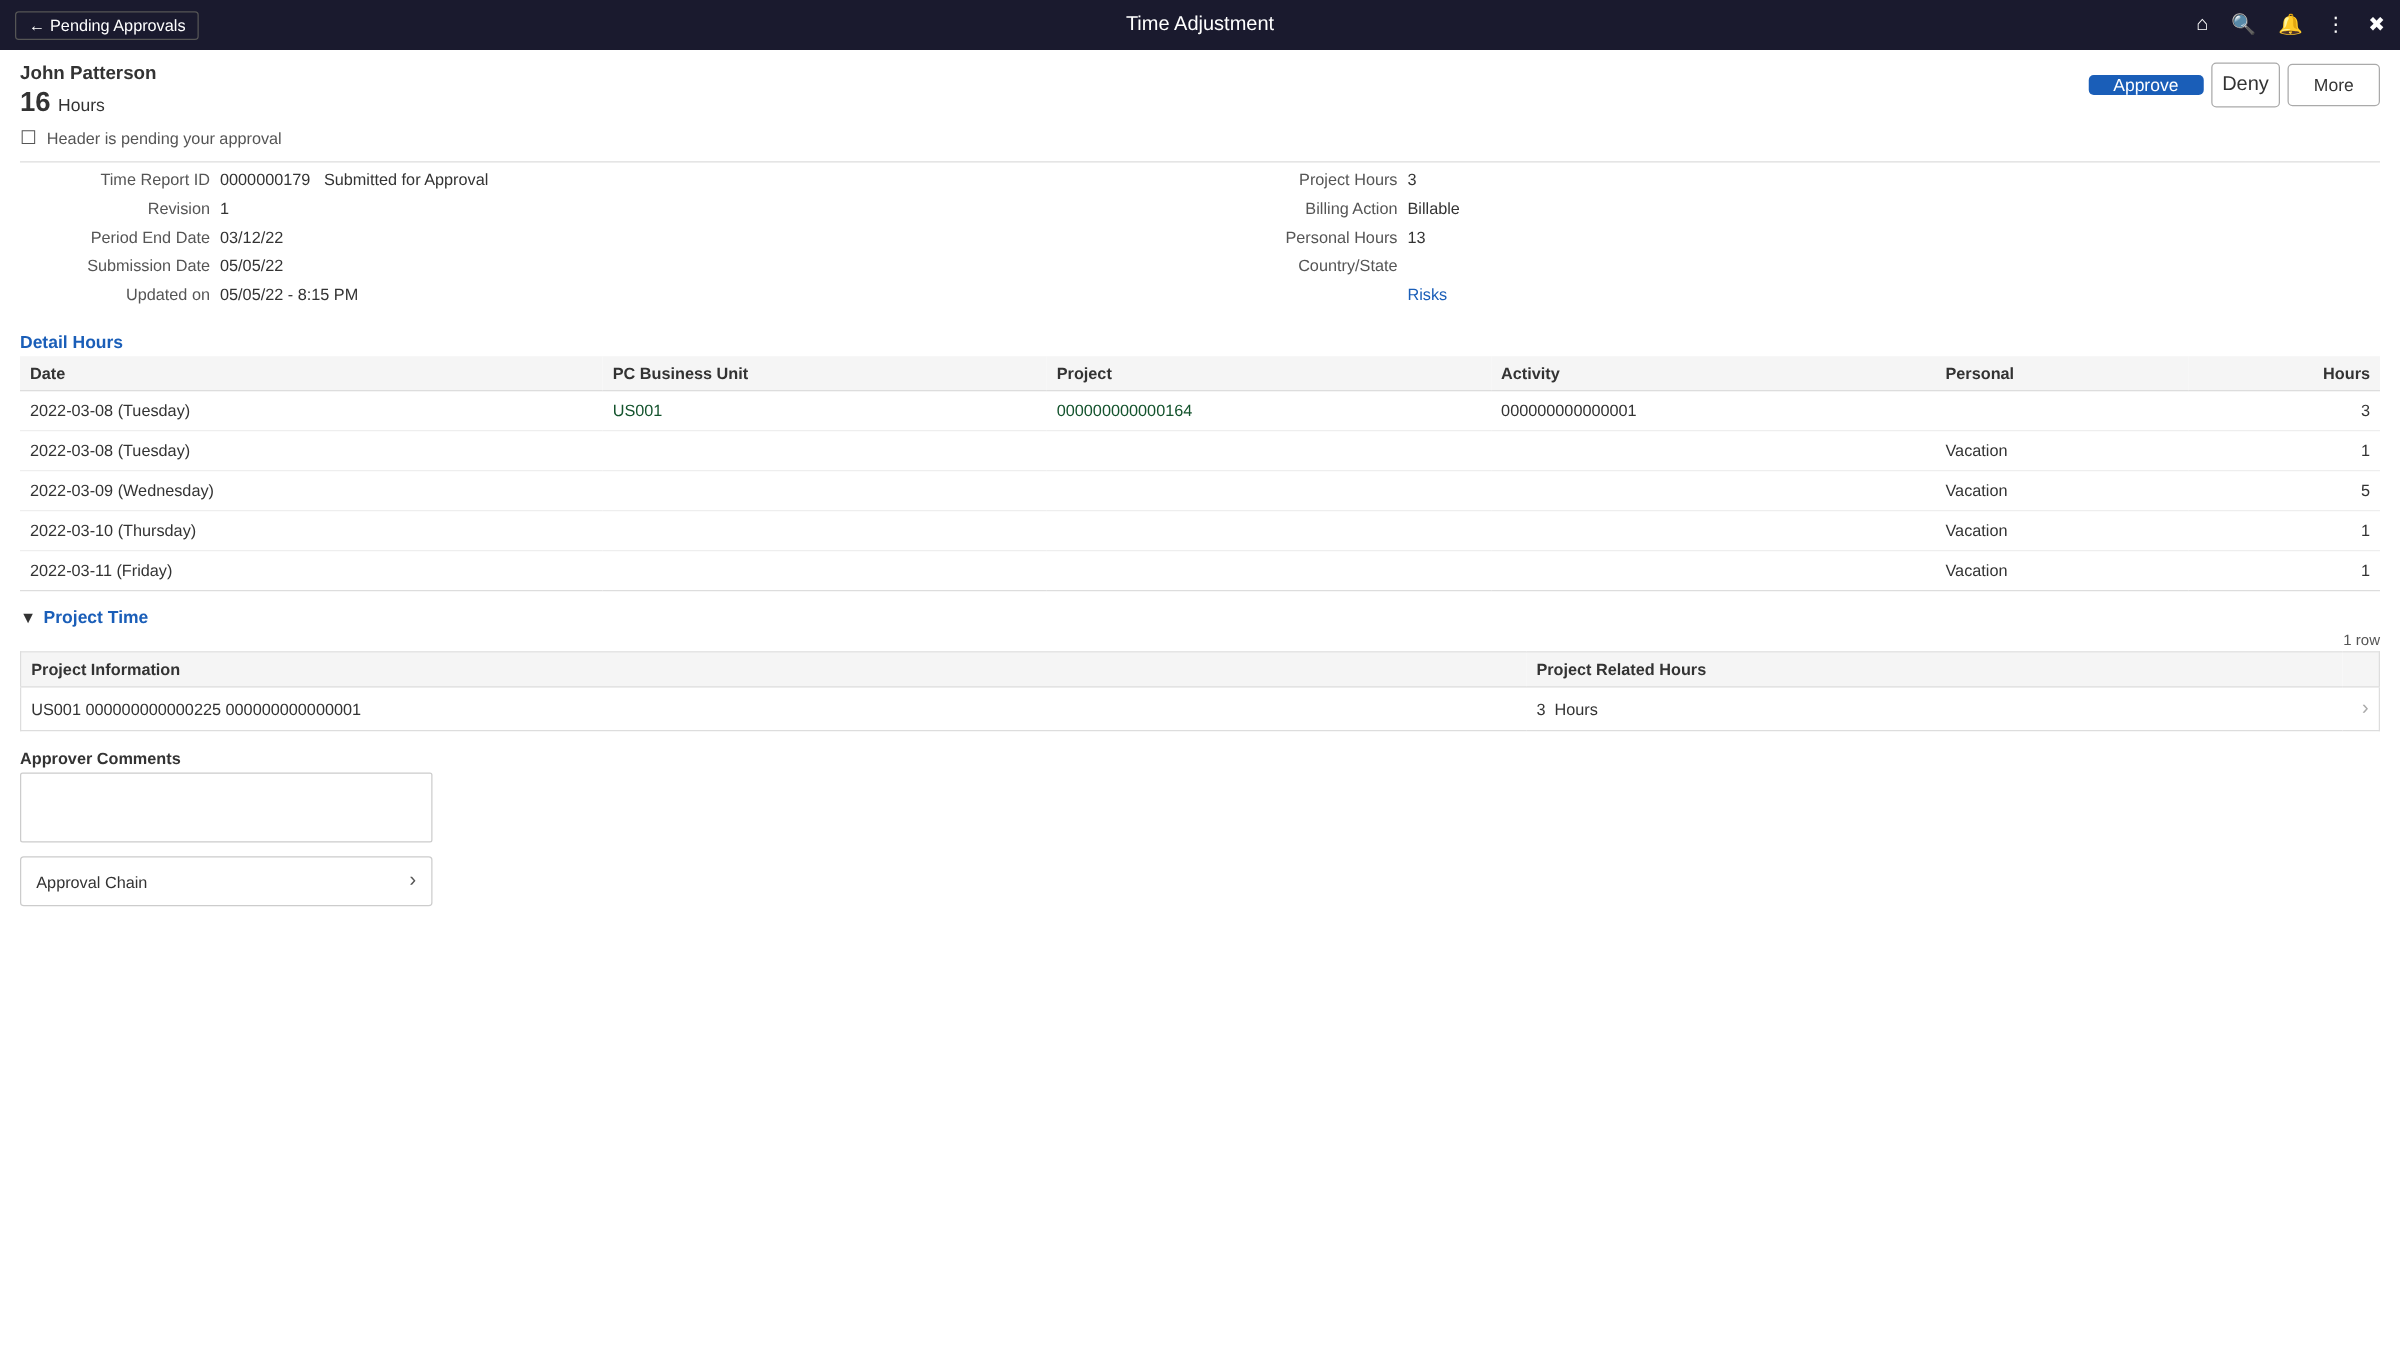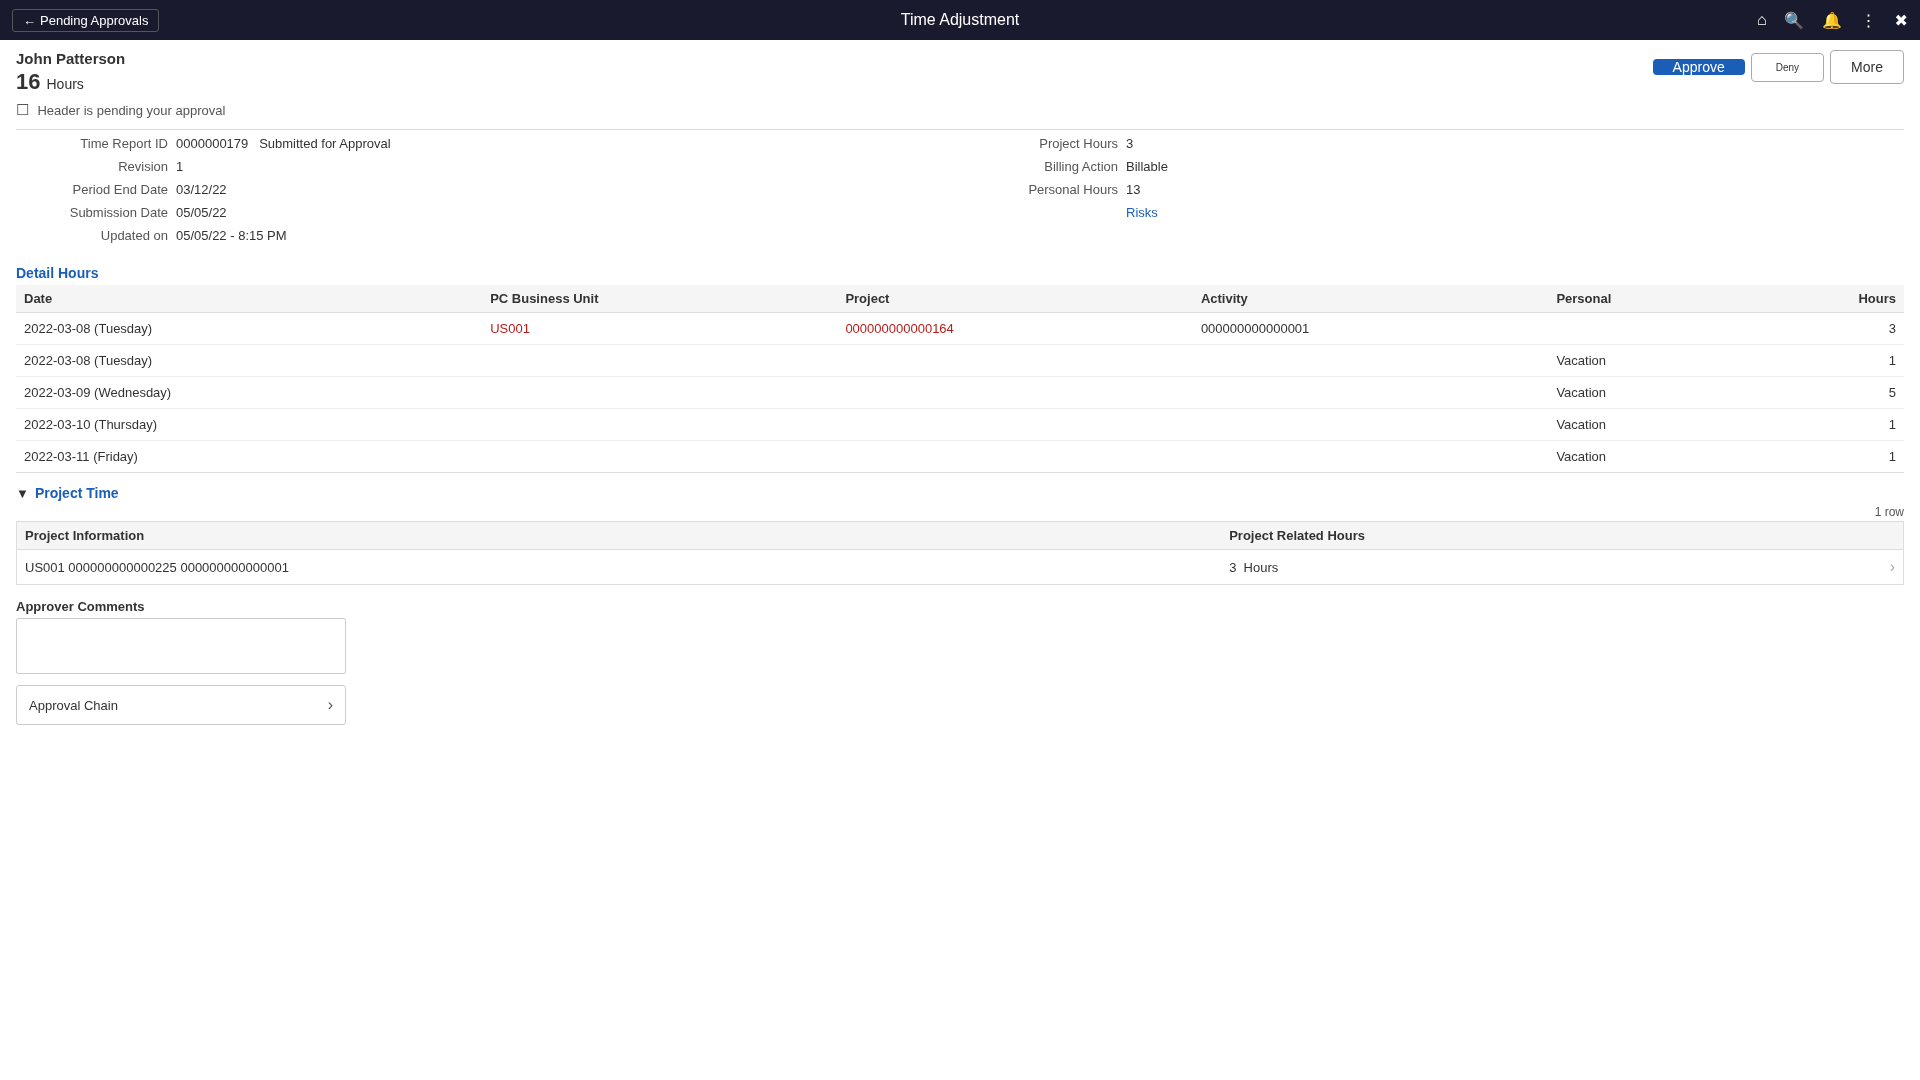--- a/index.html
+++ b/index.html
@@ -88,23 +88,23 @@
       border: none;
       padding: 0 20px;
       border-radius: 4px;
       font-size: 14px;
       cursor: pointer;
     }
     .btn-deny {
       background: #fff;
       color: #333;
       border: 1px solid #aaa;
-      padding: 8px 24px;
+      padding: 8px 8px;
       border-radius: 4px;
-      font-size: 10px;
+      font-size: 16px;
       cursor: pointer;
     }
     .btn-more {
       background: #fff;
       color: #333;
       border: 1px solid #aaa;
       padding: 8px 20px;
       border-radius: 4px;
       font-size: 14px;
       cursor: pointer;
@@ -195,21 +195,21 @@
     table.detail-table td {
       padding: 8px 8px;
       font-size: 13px;
       color: #333;
       border-bottom: 1px solid #eee;
     }
     table.detail-table td.right {
       text-align: right;
     }
     table.detail-table td.link {
-      color: #b91c1c;
+      color: #14532d;
       cursor: pointer;
     }
     table.detail-table tr:last-child td {
       border-bottom: 1px solid #ddd;
     }
 
     
     .project-time-header {
       display: flex;
       align-items: center;
@@ -370,20 +370,24 @@
         <span class="summary-label">Project Hours</span>
         <span class="summary-value">3</span>
       </div>
       <div class="summary-row">
         <span class="summary-label">Billing Action</span>
         <span class="summary-value">Billable</span>
       </div>
       <div class="summary-row">
         <span class="summary-label">Personal Hours</span>
         <span class="summary-value">13</span>
+      </div>
+      <div class="summary-row">
+        <span class="summary-label">Country/State</span>
+        <span class="summary-value"></span>
       </div>
       <div class="summary-row">
         <span class="summary-label"></span>
         <span class="summary-value link">Risks</span>
       </div>
     </div>
   </div>
 
   <div class="detail-section-title">Detail Hours</div>
   <table class="detail-table">

